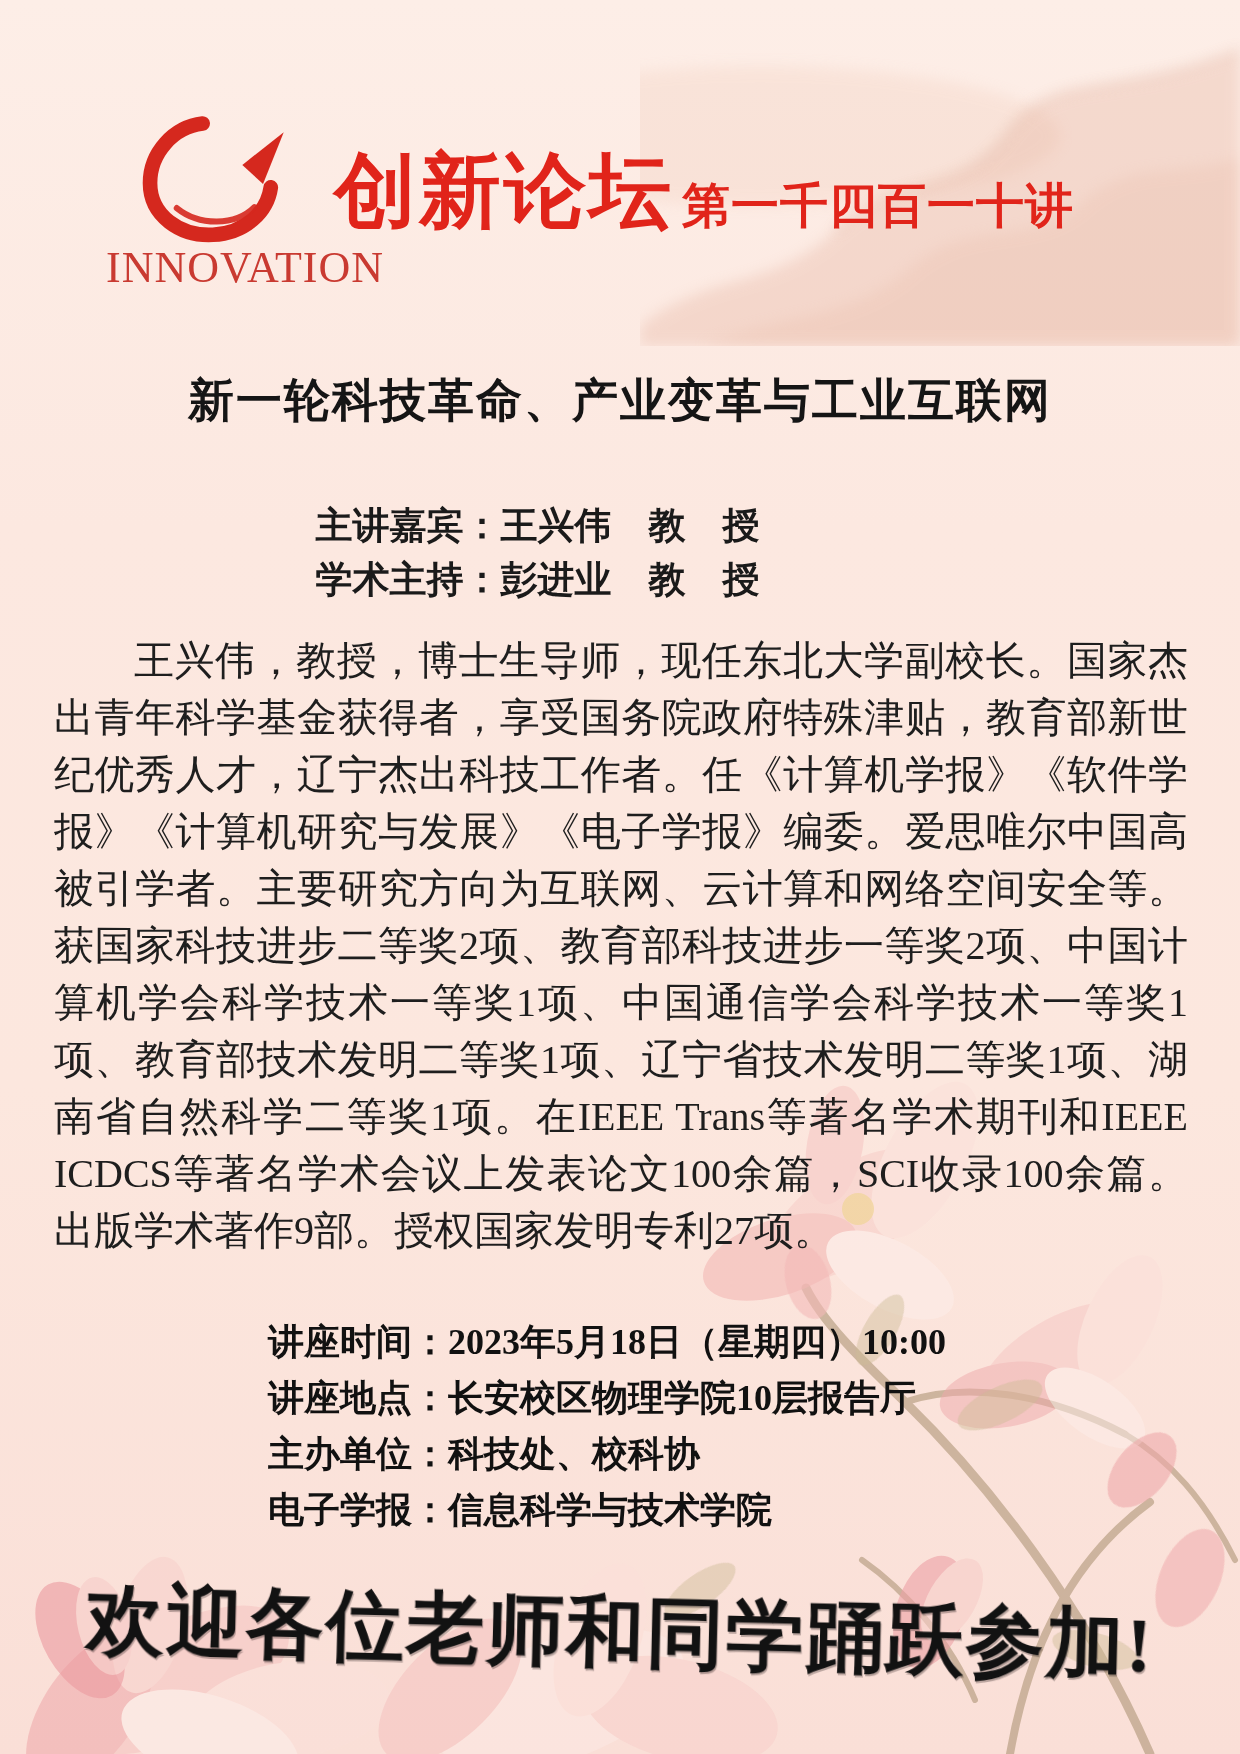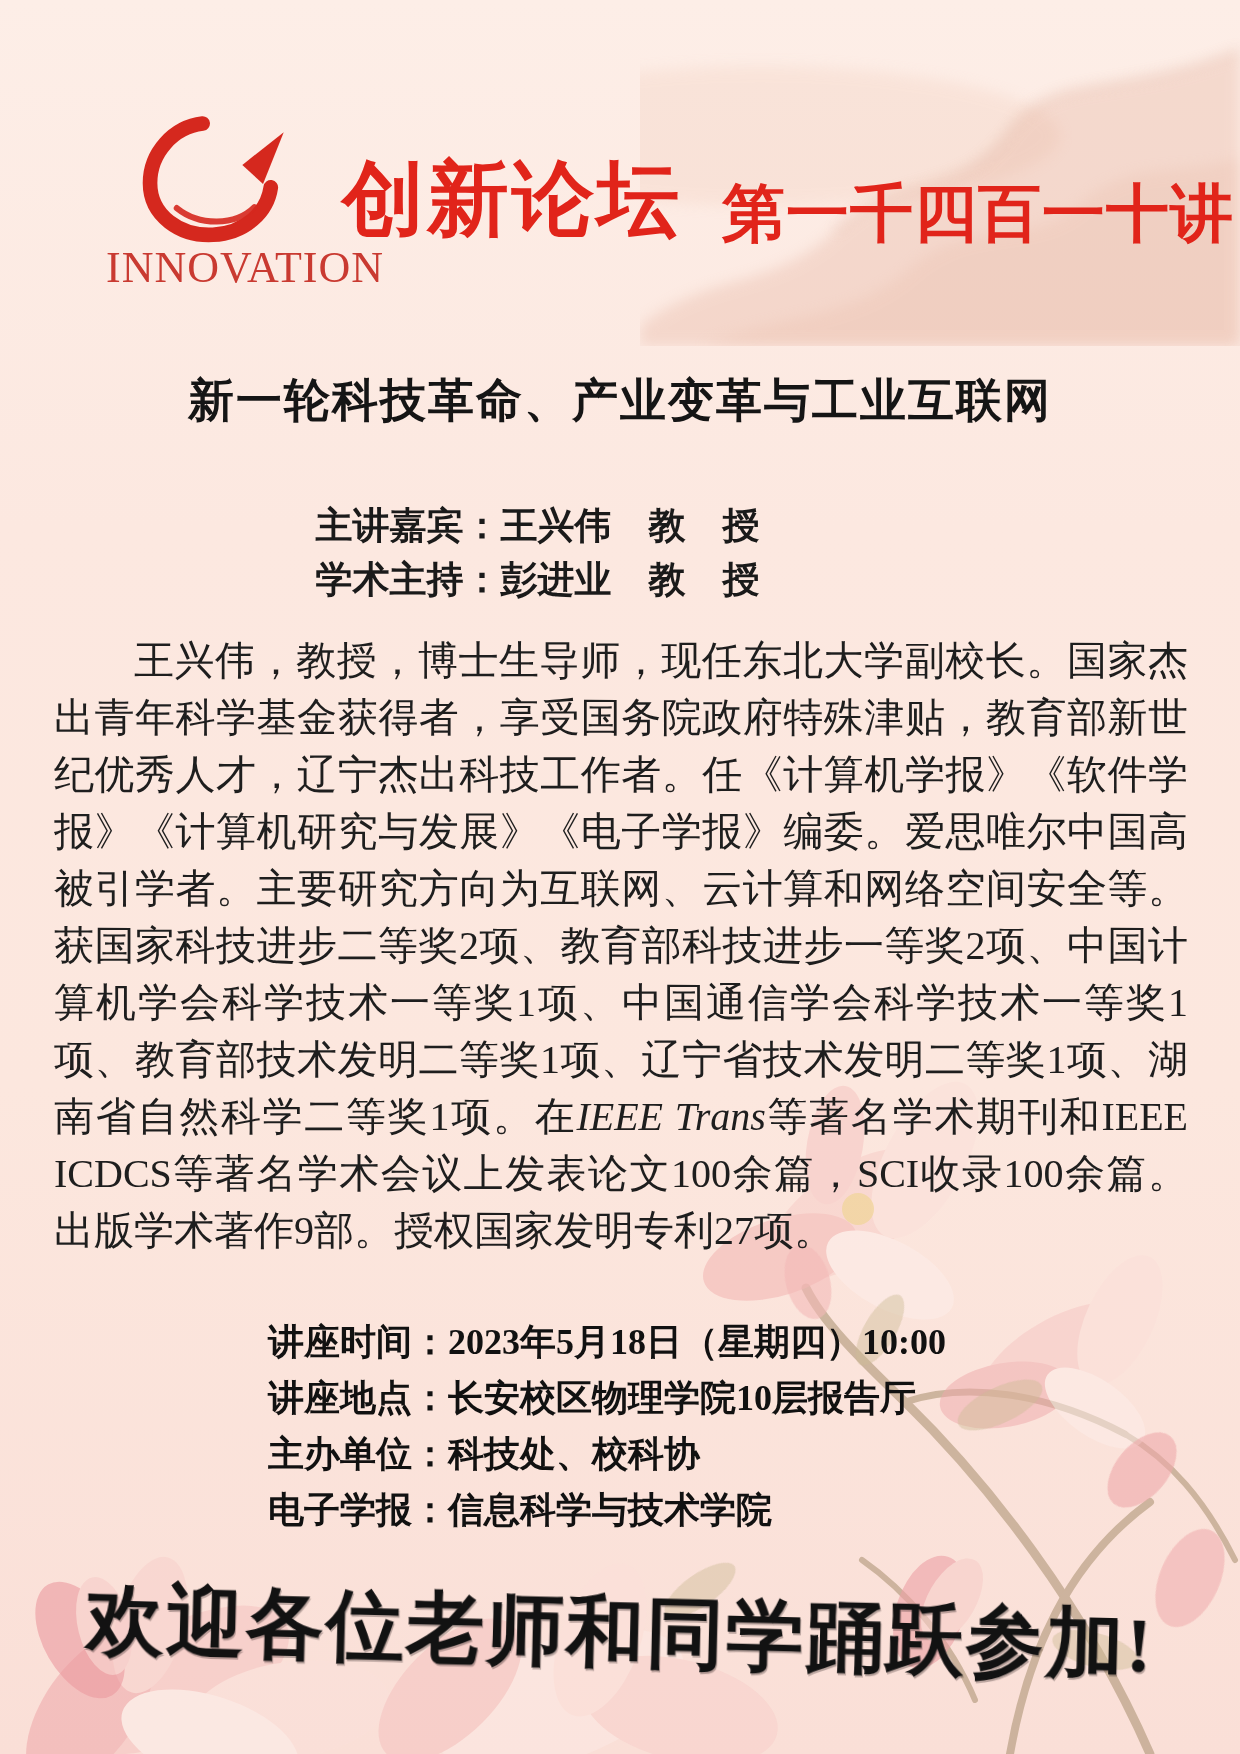--- a/index.html
+++ b/index.html
@@ -7,34 +7,34 @@
   .poster{position:relative;width:1240px;height:1754px;overflow:hidden;
           background:linear-gradient(180deg,#fdeee7 0%,#fce8e0 30%,#fce7de 62%,#fadfd7 100%);}
   svg.decor{position:absolute;pointer-events:none;}
   .mountain{right:0;top:16px;}
   .floral{left:0;top:0;}
   
   .logo{position:absolute;left:106px;top:108px;width:214px;text-align:center;}
   .logo-mark{width:186px;height:138px;display:block;margin:0 auto;}
   .logo-text{font-family:"Liberation Serif",serif;font-size:44px;letter-spacing:1px;
              color:#c93a31;margin-top:-4px;}
-  .forum-title{position:absolute;left:330px;top:146px;margin:12px;font-family:"Liberation Sans",sans-serif;
+  .forum-title{position:absolute;left:330px;top:146px;margin:4px;font-family:"Liberation Sans",sans-serif;
                font-weight:900;font-size:82px;line-height:1;letter-spacing:3px;color:#e1241a;}
-  .lecture-no{position:absolute;left:722px;top:182px;font-family:"Liberation Sans",sans-serif;
-              font-weight:900;font-size:63px;line-height:1;letter-spacing:1px;color:#e1241a;}
+  .lecture-no{position:absolute;left:682px;top:182px;font-family:"Liberation Sans",sans-serif;
+              font-weight:900;font-size:48px;line-height:1;letter-spacing:1px;color:#e1241a;}
   
   .talk-title{position:absolute;left:0;top:378px;width:1240px;margin:0;text-align:center;
               font-size:46px;line-height:1;font-weight:700;letter-spacing:2px;color:#151515;}
   .speakers{position:absolute;left:0;top:499px;width:1075px;text-align:center;
             font-size:37px;line-height:54px;font-weight:700;color:#1a1a1a;}
   .speakers p{margin:0;}
   
   .bio{position:absolute;left:54px;top:632px;width:1134px;margin:0;font-size:40px;
        line-height:57px;text-align:justify;text-indent:80px;color:#1e1e1e;}
-  .bio .lat{font-style:italic;margin-top:27px;}
+  .bio .lat{margin-top:27px;}
   
   .details{position:absolute;left:268px;top:1314px;font-size:36px;line-height:56px;
            font-weight:700;color:#111;}
   .details p{margin:0;}
   
   .footer{position:absolute;left:0;top:1592px;width:1240px;text-align:center;
           font-size:78px;line-height:82px;font-weight:900;color:#121212;
           letter-spacing:2px;transform:rotate(1.4deg);
           text-shadow:1px 2px 0 rgba(20,10,10,.28);}
 </style>

